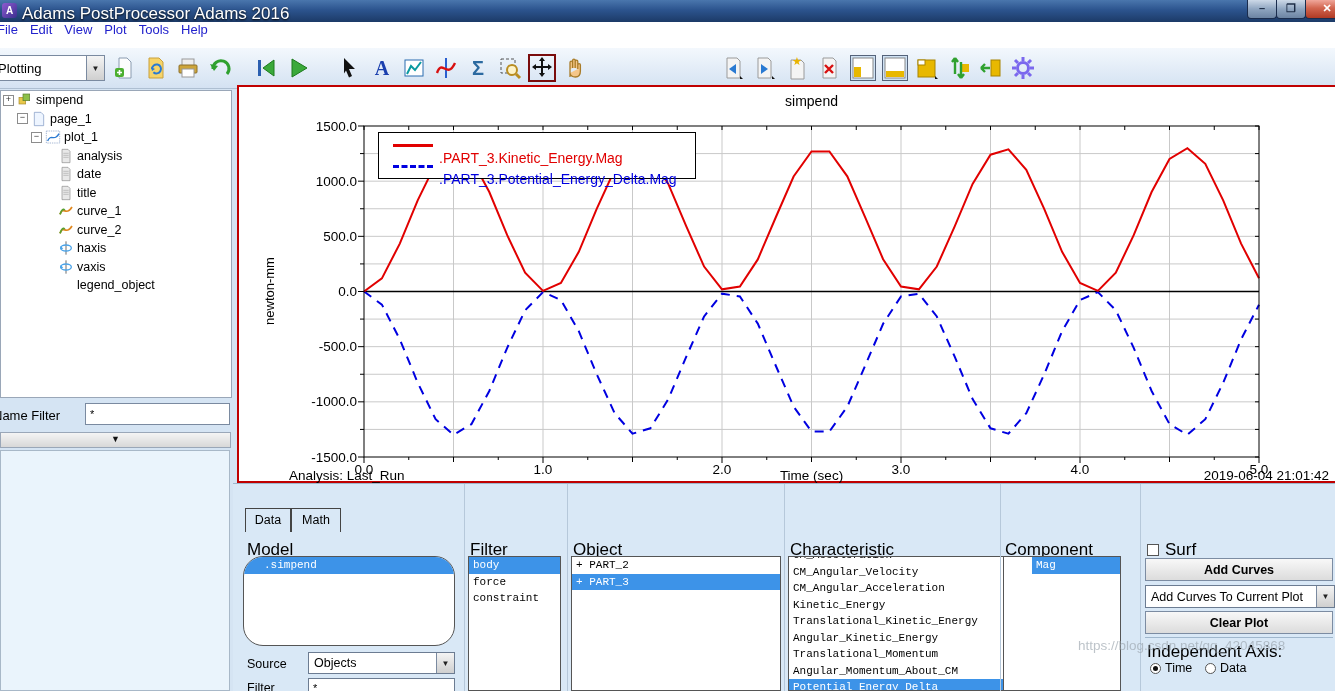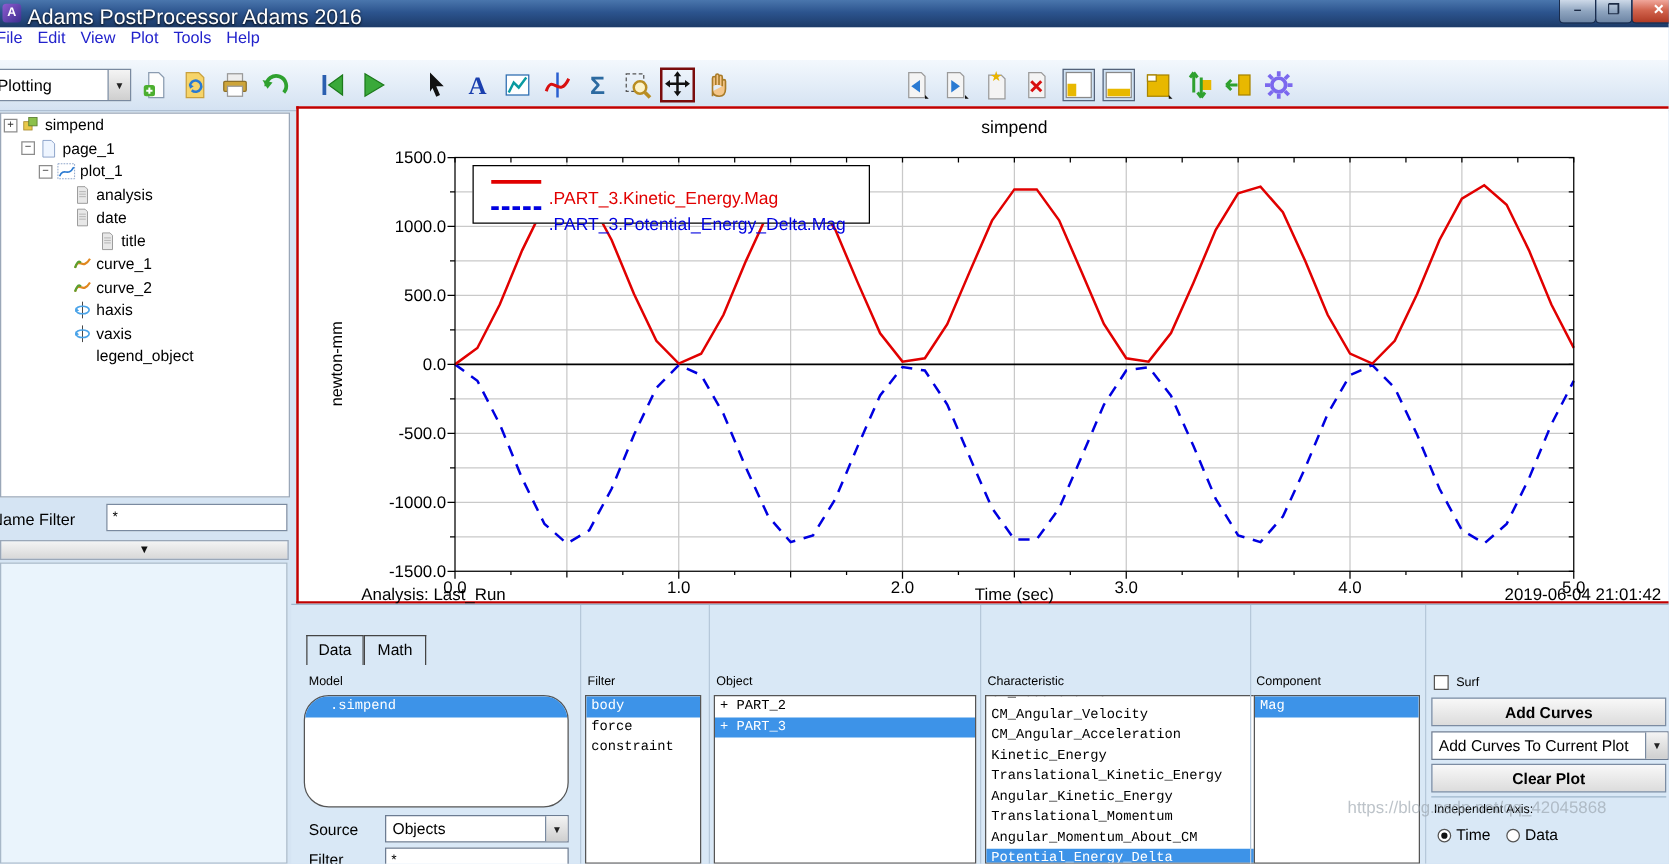--- a/index.html
+++ b/index.html
@@ -60,21 +60,21 @@
   .leg-label{font-size:14px;margin-top:25px;}
   #analysis-label{left:50px;top:381px;font-size:13.5px;color:#000;}
   #xlabel{left:125px;top:381px;width:895px;text-align:center;font-size:13.5px;color:#000;}
   #plot-date{right:6px;top:381px;font-size:13.5px;color:#000;}
   
   #bottom-panel{left:233px;top:483px;width:1102px;height:208px;background:#d9e8f6;border-top:1px solid #9fb6cc;box-sizing:border-box;}
   .tab{top:25px;height:23px;border:1px solid #444;border-bottom:none;background:#d9e8f6;
     font-size:12.5px;text-align:center;line-height:22px;color:#000;}
   #tab-data{left:12px;width:44px;}
   #tab-math{left:58px;width:48px;}
-  .col-label{font-size:10px;color:#000;}
+  .col-label{font-size:17px;color:#000;}
   .listbox{background:#fff;border:1px solid #555;box-sizing:border-box;overflow:hidden;}
   .listbox ul{margin:0;padding:0;list-style:none;font-family:"Liberation Mono","DejaVu Sans Mono",monospace;
     font-size:11px;line-height:16.5px;color:#000;}
   .listbox li{padding-left:4px;white-space:nowrap;}
   .listbox li.selected{background:#3d93e8;color:#fff;}
   #model-list li{padding-left:20px;}
   .field-label{font-size:12.5px;color:#000;}
   .combo{background:#fff;border:1px solid #6c7c92;box-sizing:border-box;display:flex;align-items:center;}
   .combo .val{flex:1;padding-left:5px;font-size:12.5px;white-space:nowrap;overflow:hidden;}
   .tinput{background:#fff;border:1px solid #6c7c92;box-sizing:border-box;font-size:11px;padding:2px 4px;
@@ -309,21 +309,21 @@
       <span>analysis</span>
     </div>
     <div class="tree-row" style="padding-left: 44px;">
       <span style="width: 13px; flex: 0 0 auto;"></span>
       <span class="ticon"><svg viewBox="0 0 24 24" xmlns="http://www.w3.org/2000/svg">
           <path d="M6 2h9l3 3v17H6z" fill="#e8e8e8" stroke="#8c8c8c"></path>
           <path d="M8 8h8M8 11h8M8 14h8" stroke="#aaa"></path>
         </svg></span>
       <span>date</span>
     </div>
-    <div class="tree-row" style="padding-left: 64px;">
+    <div class="tree-row" style="padding-left: 44px;">
       <span style="width: 13px; flex: 0 0 auto;"></span>
       <span class="ticon"><svg viewBox="0 0 24 24" xmlns="http://www.w3.org/2000/svg">
           <path d="M6 2h9l3 3v17H6z" fill="#e8e8e8" stroke="#8c8c8c"></path>
           <path d="M8 8h8M8 11h8M8 14h8" stroke="#aaa"></path>
         </svg></span>
       <span>title</span>
     </div>
     <div class="tree-row" style="padding-left: 44px;">
       <span style="width: 13px; flex: 0 0 auto;"></span>
       <span class="ticon"><svg viewBox="0 0 24 24" xmlns="http://www.w3.org/2000/svg">
@@ -542,21 +542,21 @@
       <li>Kinetic_Energy</li>
       <li>Translational_Kinetic_Energy</li>
       <li>Angular_Kinetic_Energy</li>
       <li>Translational_Momentum</li>
       <li>Angular_Momentum_About_CM</li>
       <li class="selected">Potential_Energy_Delta</li>
     </ul>
   </div>
 
 <div class="col-label abs" style="left:1005px;top:540px;">Component</div>
-<div class="listbox abs" id="component-list" style="left:1003px;top:556px;width:133px;height:135px;">
+<div class="listbox abs" id="component-list" style="left:1003px;top:556px;width:118px;height:135px;padding-left:28px;">
     <ul>
       <li class="selected">Mag</li>
     </ul>
   </div>
 
 <div class="abs" style="left:1147px;top:540px;display:flex;align-items:center;gap:6px;">
   <span class="checkbox"></span>
   <span class="col-label">Surf</span>
 </div>
 <div class="pushbtn abs" style="left:1145px;top:558px;width:188px;height:23px;">Add Curves</div>

